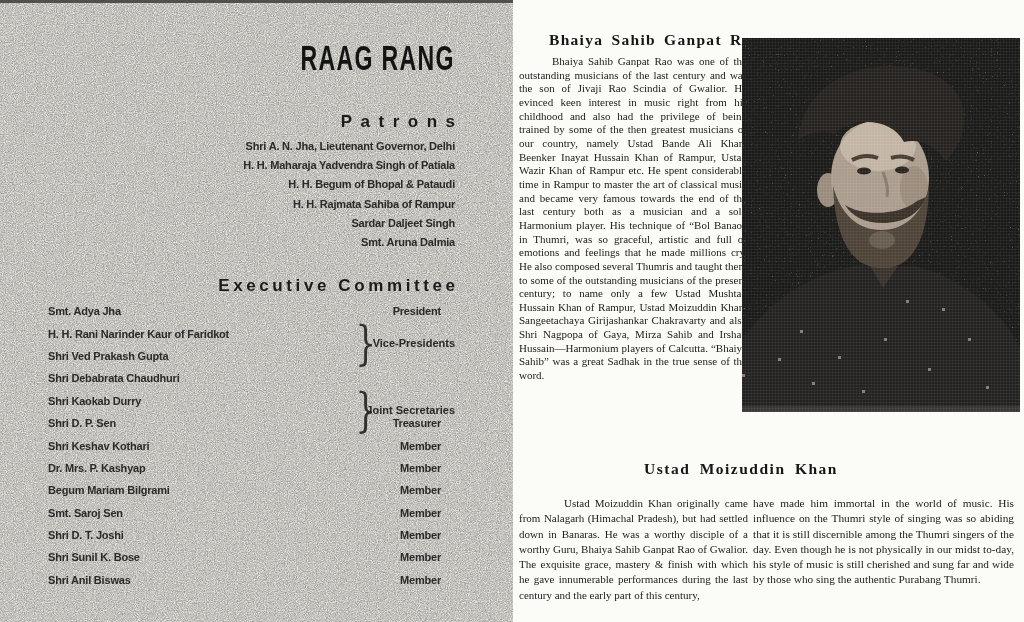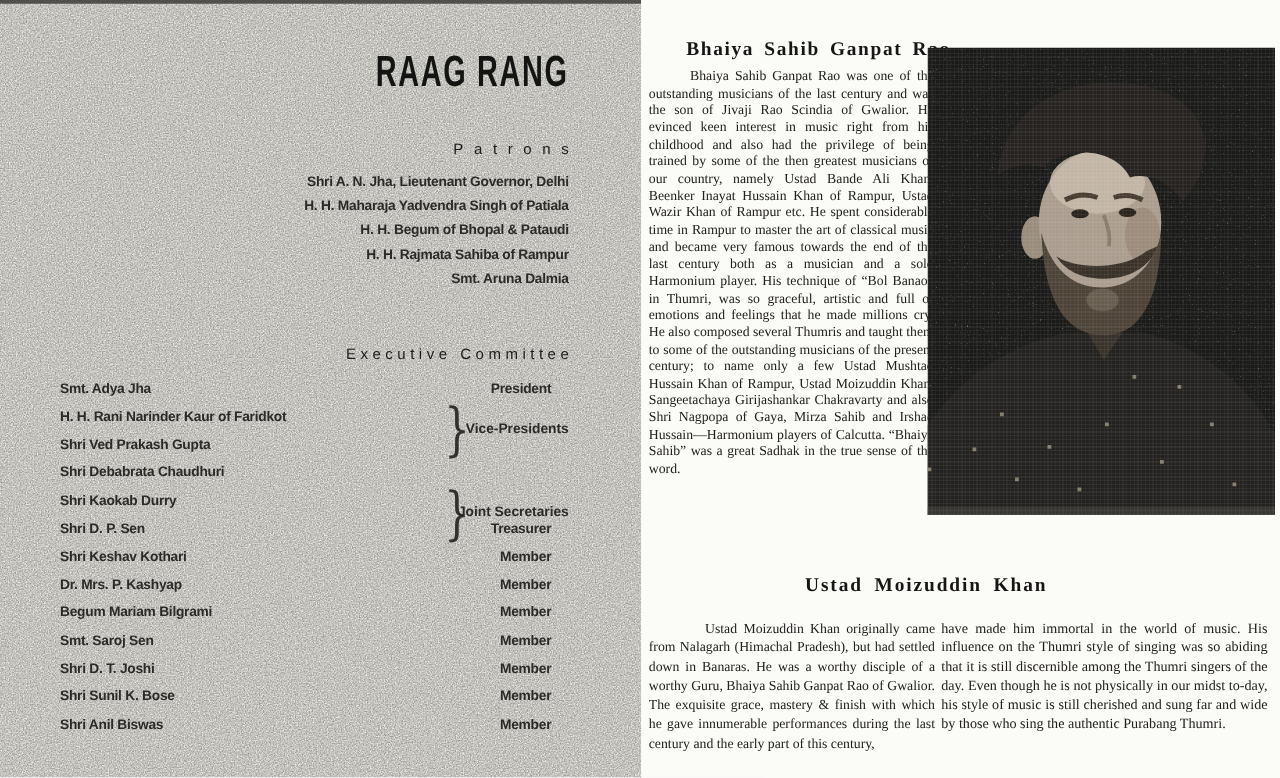--- a/index.html
+++ b/index.html
@@ -10,21 +10,21 @@
   .page-left{position:absolute;left:0;top:0;width:513px;height:622px;
              background:#e8e7e2;overflow:hidden;}
   .page-left .noise-svg{position:absolute;left:0;top:0;pointer-events:none;}
   .top-edge{position:absolute;left:0;top:0;width:513px;height:3px;
             background:#35332f;opacity:.8;}
 
   .booklet-title{position:absolute;top:38px;right:58px;margin:0;
       font-weight:bold;font-size:35px;letter-spacing:2px;color:#141413;
       transform:scaleX(.66);transform-origin:100% 50%;white-space:nowrap;}
 
-  .lp-hdg{position:absolute;right:58px;font-weight:normal;font-size:12px;
+  .lp-hdg{position:absolute;right:58px;font-weight:bold;font-size:17px;
       color:#1c1b1a;white-space:nowrap;}
   .hdg-patrons{top:112px;letter-spacing:8.5px;margin-right:-8.5px;}
   .hdg-exec{top:276px;letter-spacing:3.6px;margin-right:-3.6px;padding-left:42px;}
 
   .patrons-list{position:absolute;top:137px;right:58px;text-align:right;
       font-weight:bold;font-size:11px;letter-spacing:-.2px;line-height:19.2px;
       color:#2b2a28;white-space:nowrap;}
 
   .committee{position:absolute;top:300px;left:48px;right:72px;}
   .crow{height:22.4px;display:flex;justify-content:space-between;
@@ -78,20 +78,21 @@
 
   <h1 class="booklet-title">RAAG RANG</h1>
 
   <div class="lp-hdg hdg-patrons">Patrons</div>
 
   <div class="patrons-list">
     <div>Shri A. N. Jha, Lieutenant Governor, Delhi</div>
     <div>H. H. Maharaja Yadvendra Singh of Patiala</div>
     <div>H. H. Begum of Bhopal &amp; Pataudi</div>
     <div>H. H. Rajmata Sahiba of Rampur</div>
+    <div>Sardar Daljeet Singh</div>
     <div>Smt. Aruna Dalmia</div>
   </div>
 
   <div class="lp-hdg hdg-exec">Executive Committee</div>
 
   <div class="committee">
     <div class="crow">
         <span class="cname">Smt. Adya Jha</span>
         <span class="crole">President</span>
       </div>

